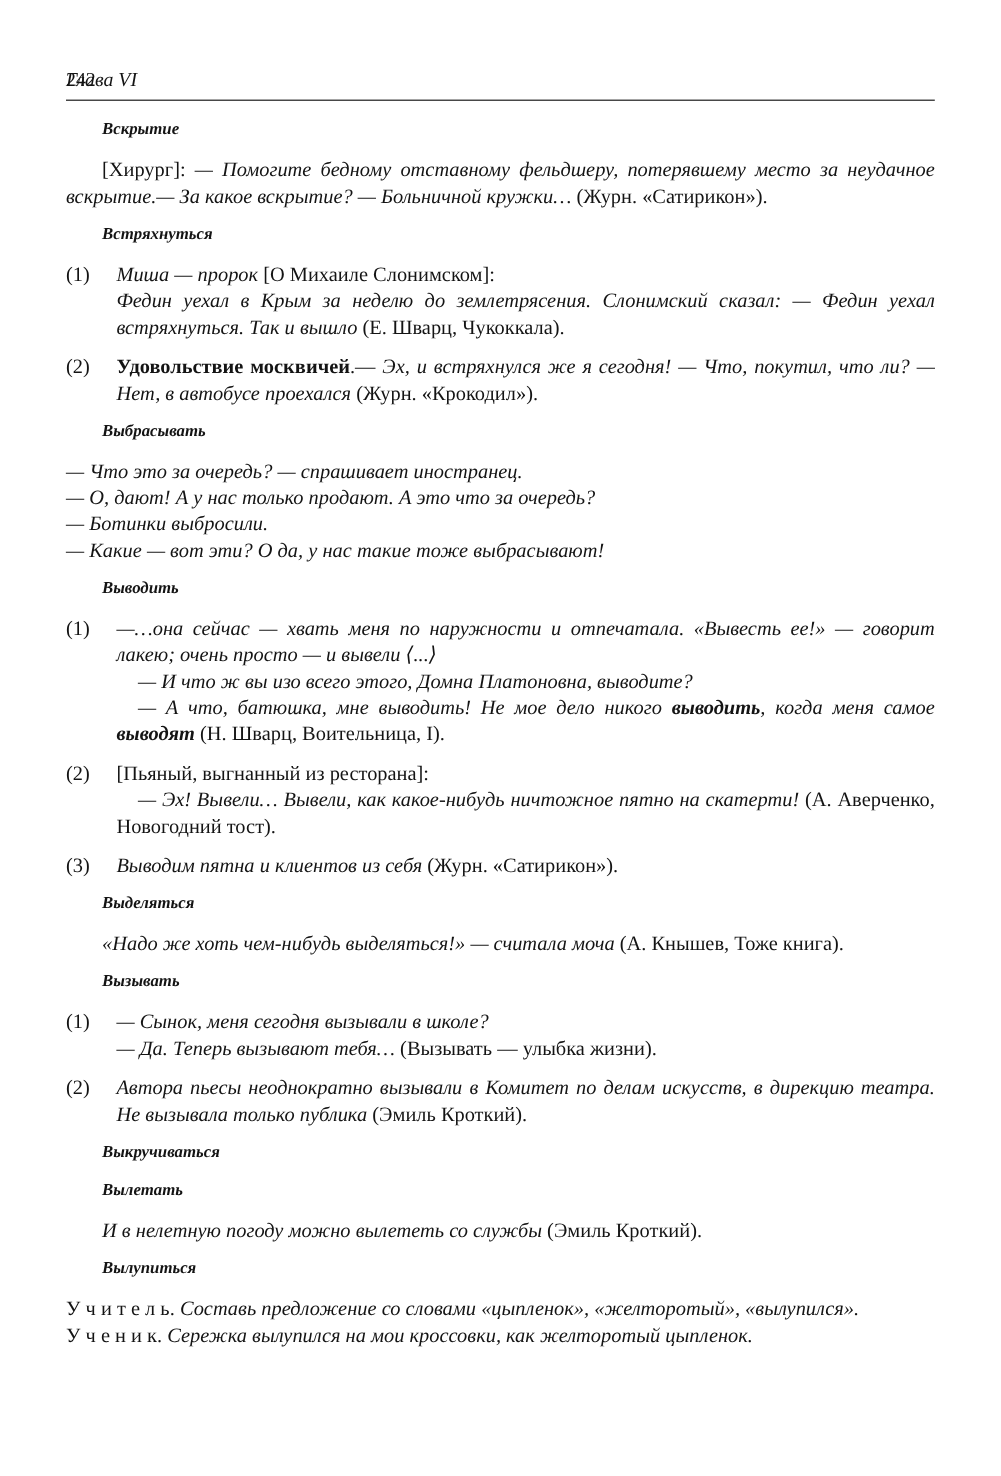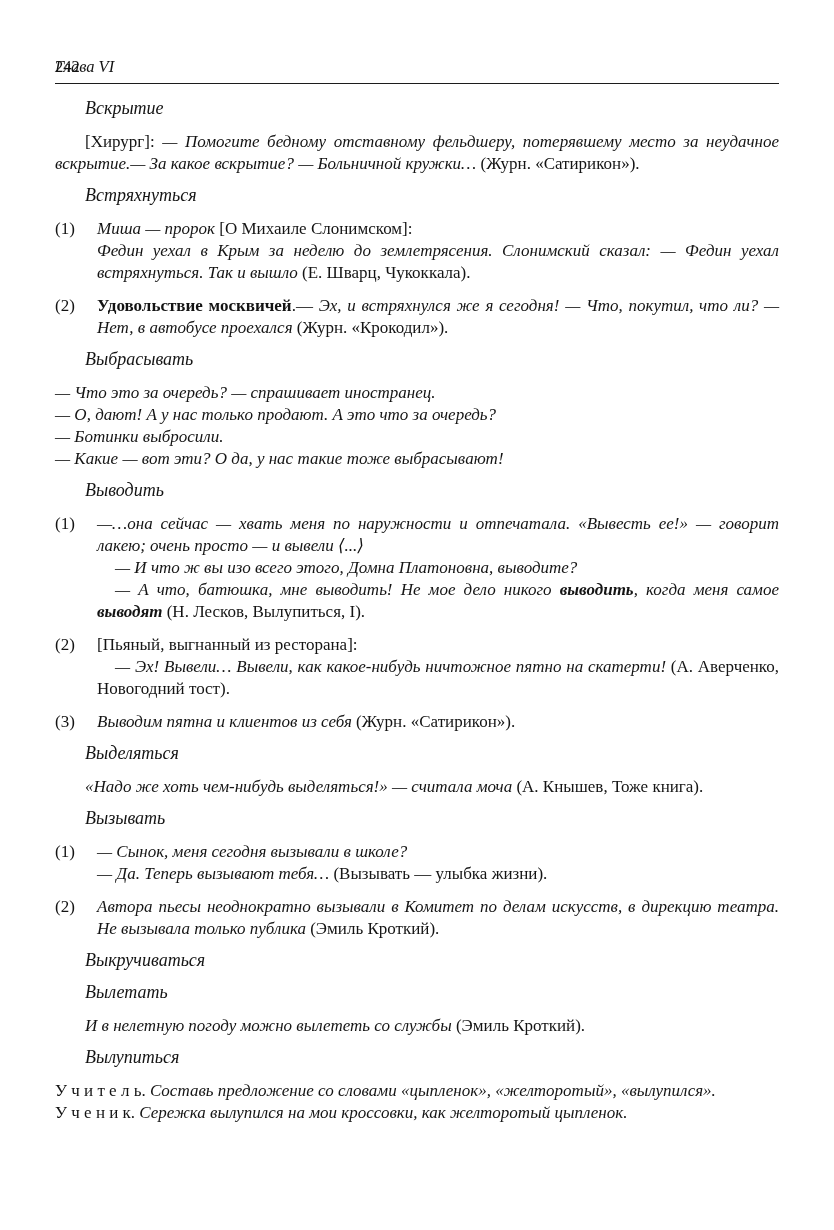--- a/index.html
+++ b/index.html
@@ -37,22 +37,22 @@
     left: 0;
     right: 0;
     bottom: 5px;
     text-align: left;
     font-style: italic;
     font-size: 16.5px;
   }
   .entries { display: block; }
   .entry { margin: 0; }
   .headword {
-    font-size: 18px;
-    font-weight: normal;
+    font-size: 14px;
+    font-weight: bold;
     font-style: italic;
     line-height: 23px;
     margin: 9px 0 4px 30px;
   }
   .item {
     position: relative;
     margin: 11px 0 4px 0;
   }
   .item.numbered { padding-left: 42px; }
   .num {
@@ -116,21 +116,21 @@
           </div>
         </div>
       </section>
       <section class="entry">
         <h2 class="headword">Выводить</h2>
         <div class="item numbered">
           <span class="num">(1)</span>
           <div class="item-body">
             <p class="para"><span class="seg-italic">—…она сейчас — хвать меня по наружности и отпечатала. «Вывесть ее!» — говорит лакею; очень просто — и вывели ⟨...⟩</span></p>
             <p class="para ind"><span class="seg-italic">— И что ж вы изо всего этого, Домна Платоновна, выводите?</span></p>
-            <p class="para ind"><span class="seg-italic">— А что, батюшка, мне выводить! Не мое дело никого </span><span class="seg-bolditalic">выводить</span><span class="seg-italic">, когда меня самое </span><span class="seg-bolditalic">выводят</span><span class="seg-italic"> </span><span class="seg-roman">(Н. Лесков, Вылупиться, I).</span></p>
+            <p class="para ind"><span class="seg-italic">— А что, батюшка, мне выводить! Не мое дело никого </span><span class="seg-bolditalic">выводить</span><span class="seg-italic">, когда меня самое </span><span class="seg-bolditalic">выводят</span><span class="seg-italic"> </span><span class="seg-roman">(Н. Шварц, Воительница, I).</span></p>
           </div>
         </div>
         <div class="item numbered">
           <span class="num">(2)</span>
           <div class="item-body">
             <p class="para"><span class="seg-roman">[Пьяный, выгнанный из ресторана]:</span></p>
             <p class="para ind"><span class="seg-italic">— Эх! Вывели… Вывели, как какое-нибудь ничтожное пятно на скатерти! </span><span class="seg-roman">(А. Аверченко, Новогодний тост).</span></p>
           </div>
         </div>
         <div class="item numbered">

